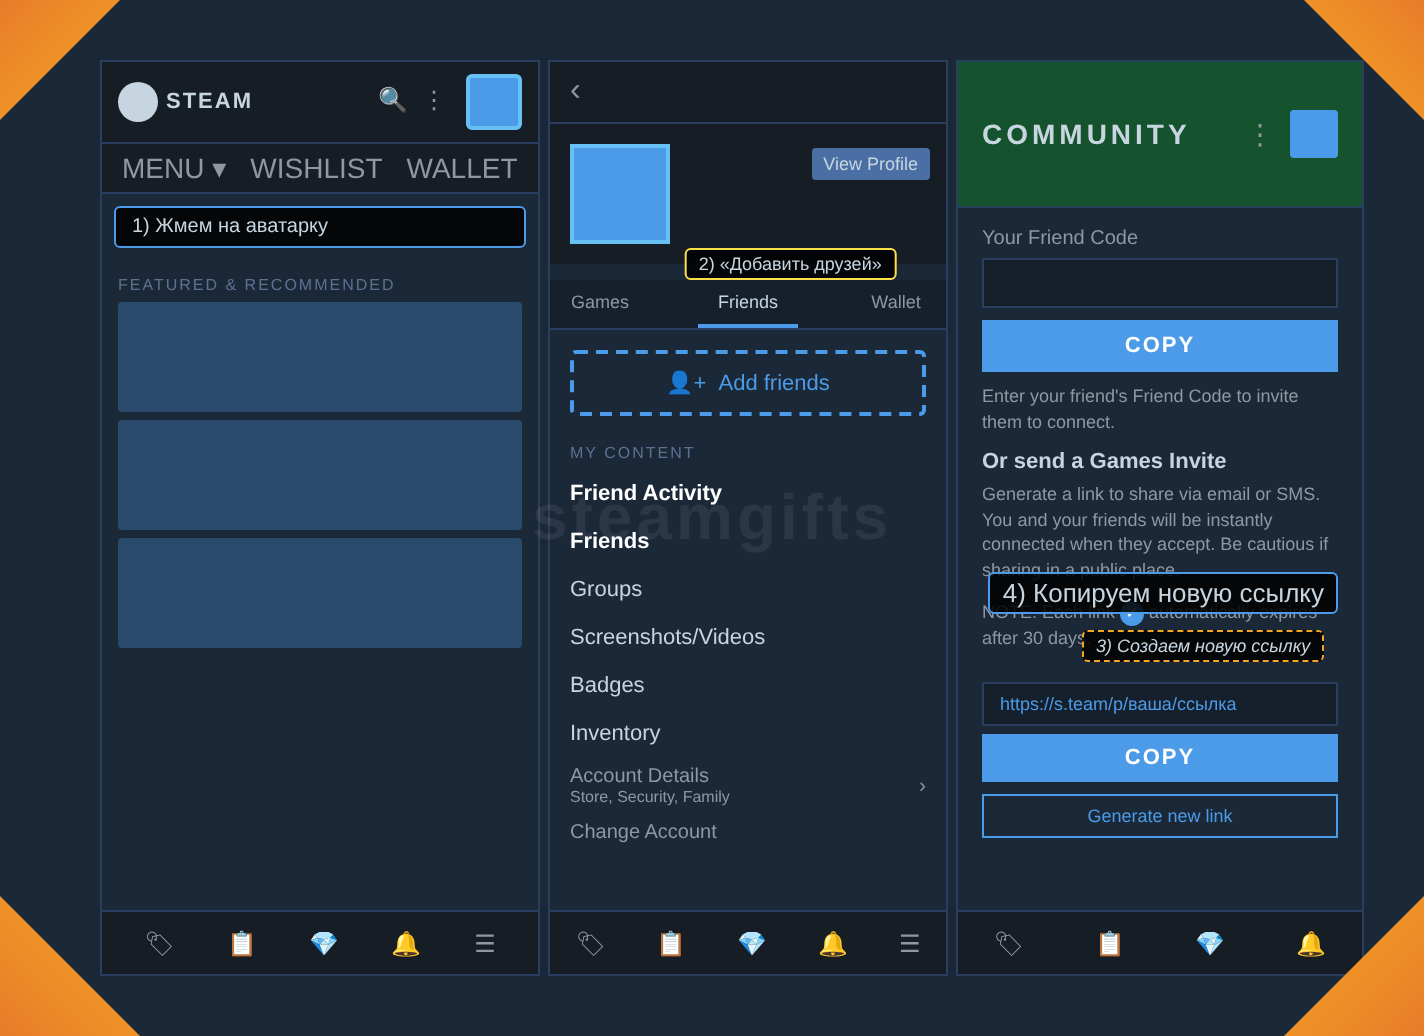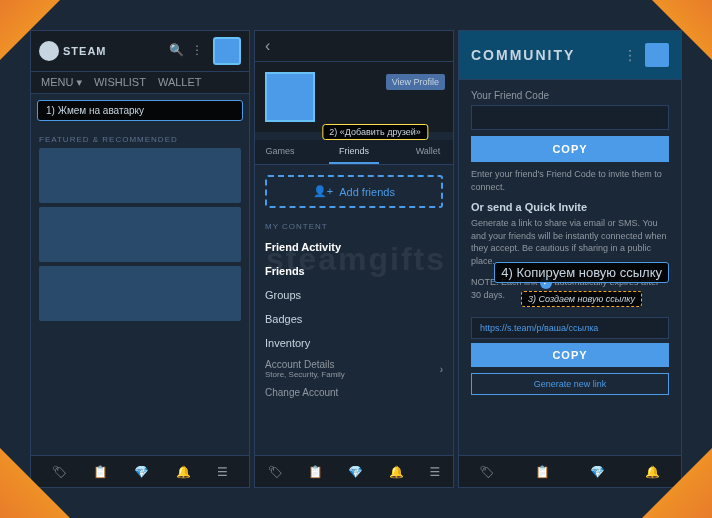--- a/index.html
+++ b/index.html
@@ -58,20 +58,21 @@
     }
 
     
     .left-panel {
       width: 220px;
       background: #1b2838;
       border: 1px solid #2a3f5f;
       display: flex;
       flex-direction: column;
       flex-shrink: 0;
+      margin-left: 20px;
     }
 
     .steam-header {
       background: #171d25;
       padding: 6px 8px;
       display: flex;
       align-items: center;
       justify-content: space-between;
       border-bottom: 1px solid #2a3f5f;
     }
@@ -118,21 +119,21 @@
 
     .nav-tabs {
       background: #171d25;
       display: flex;
       padding: 0 4px;
       border-bottom: 1px solid #2a3f5f;
     }
 
     .nav-tab {
       color: #8f98a0;
-      font-size: 11px;
+      font-size: 14px;
       padding: 4px 6px;
       cursor: pointer;
       text-transform: uppercase;
     }
 
     .tooltip-box {
       background: rgba(0,0,0,0.85);
       border: 1px solid #4c9be8;
       color: #c7d5e0;
       font-size: 10px;
@@ -320,22 +321,22 @@
     
     .right-panel {
       flex: 1;
       background: #1b2838;
       border: 1px solid #2a3f5f;
       display: flex;
       flex-direction: column;
     }
 
     .community-header {
-      background: #0c4a6e;
-      padding: 12px 12px;
+      background: #14532d;
+      padding: 24px 12px;
       display: flex;
       align-items: center;
       justify-content: space-between;
       border-bottom: 1px solid #2a3f5f;
     }
 
     .community-title {
       color: #c7d5e0;
       font-size: 14px;
       font-weight: bold;
@@ -583,20 +584,21 @@
       <span class="profile-nav-tab">Wallet</span>
     </div>
     <button class="add-friends-btn">
       <span>👤+</span>
       <span>Add friends</span>
     </button>
     <div class="my-content-label">MY CONTENT</div>
     <div class="content-menu-item bold">Friend Activity</div>
     <div class="content-menu-item bold">Friends</div>
     <div class="content-menu-item">Groups</div>
+    <div class="content-menu-item">Screenshots/Videos</div>
     <div class="content-menu-item">Badges</div>
     <div class="content-menu-item">Inventory</div>
     <div class="account-item">
       <div>
         <div>Account Details</div>
         <div style="font-size:8px">Store, Security, Family</div>
       </div>
       <span>›</span>
     </div>
     <div class="account-item">
@@ -617,21 +619,21 @@
       <div class="community-header-right">
         <span class="community-menu-icon">⋮</span>
         <div class="community-avatar"></div>
       </div>
     </div>
     <div class="community-content">
       <div class="section-label">Your Friend Code</div>
       <input class="friend-code-input" type="text" readonly="" style="">
       <button class="copy-btn">COPY</button>
       <div class="section-desc">Enter your friend's Friend Code to invite them to connect.</div>
-      <div class="quick-invite-label">Or send a Quick Invite</div>
+      <div class="quick-invite-label">Or send a Games Invite</div>
       <div class="quick-invite-desc">Generate a link to share via email or SMS. You and your friends will be instantly connected when they accept. Be cautious if sharing in a public place.</div>
       
       
       <div style="position:relative; margin-bottom:6px;">
         <div class="note-text">
           <span>NOTE: Each link </span>
           <span class="checkmark-icon">✓</span>
           <span> automatically expires after 30 days.</span>
         </div>
         <div class="annotation-4" style="top:-14px; right:0px;">4) Копируем новую ссылку</div>

